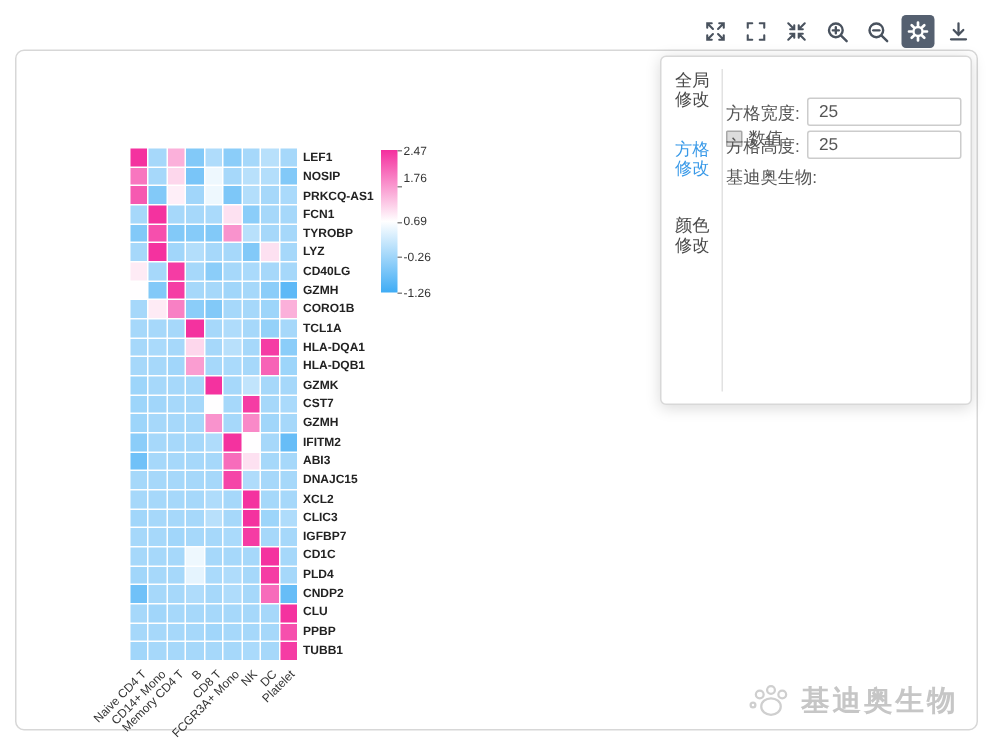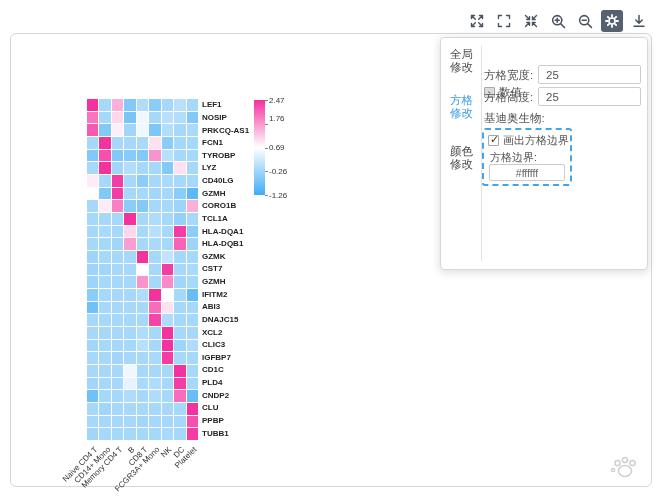--- a/index.html
+++ b/index.html
@@ -402,20 +402,21 @@
     <div id="colorbar" style="background: linear-gradient(rgb(244, 47, 158) 0%, rgb(255, 255, 255) 50.1171%, rgb(63, 172, 245) 100%);"></div>
 
     <div id="watermark">
       <svg width="30" height="26" viewBox="0 0 30 26" fill="none" stroke="#cfcfcf" stroke-width="1.5">
         <ellipse cx="16" cy="17" rx="6.5" ry="5.5"></ellipse>
         <circle cx="8.5" cy="9" r="2.6"></circle>
         <circle cx="16" cy="6" r="2.6"></circle>
         <circle cx="23.5" cy="9" r="2.6"></circle>
         <circle cx="4" cy="16" r="1.6"></circle>
       </svg>
+      <span class="wm-text">基迪奥生物</span>
     </div>
   <div class="cb-tick" style="top: 66px;"></div>
       <div class="cb-tick-label" style="top: 61.5px;">2.47</div>
       <div class="cb-tick" style="top: 89.75px;"></div>
       <div class="cb-tick-label" style="top: 80px;">1.76</div>
       <div class="cb-tick" style="top: 113.5px;"></div>
       <div class="cb-tick-label" style="top: 109px;">0.69</div>
       <div class="cb-tick" style="top: 137.25px;"></div>
       <div class="cb-tick-label" style="top: 132.75px;">-0.26</div>
       <div class="cb-tick" style="top: 161px;"></div>
@@ -443,22 +444,15 @@
     </div>
 
     <div class="p-row-label" style="top:30px;">方格宽度:</div>
     <input class="p-input" style="top: 27px;" value="25">
 
     <div class="p-row-label" style="top:52px;">方格高度:</div>
     <input class="p-input" style="top: 49px;" value="25">
 
     <div class="p-row-label" style="top:73px;">基迪奥生物:</div>
 
-    <div id="dash-box">
-      <div id="dash-chk-row">
-        <span class="chk checked"></span><span>画出方格边界</span>
-      </div>
-      <div id="dash-label">方格边界:</div>
-      <input id="dash-input" value="#ffffff" style="">
-    </div>
   </div>
 
 </div>
 
 </body></html>

